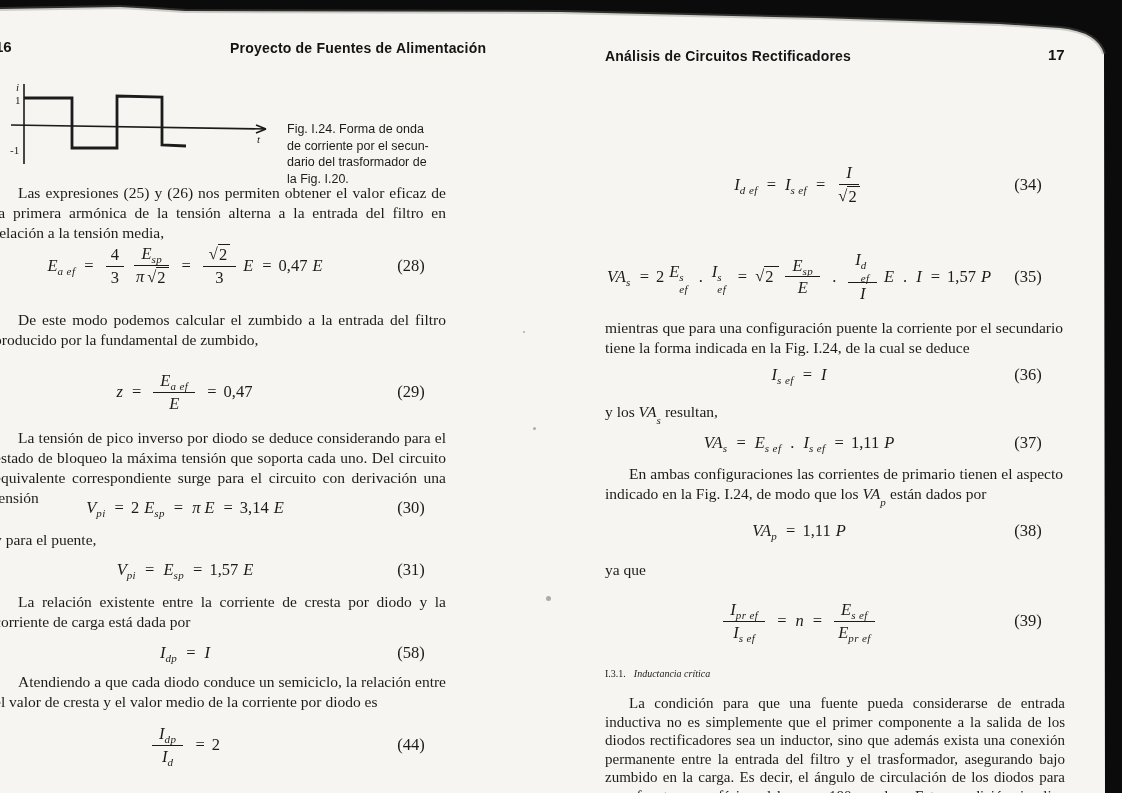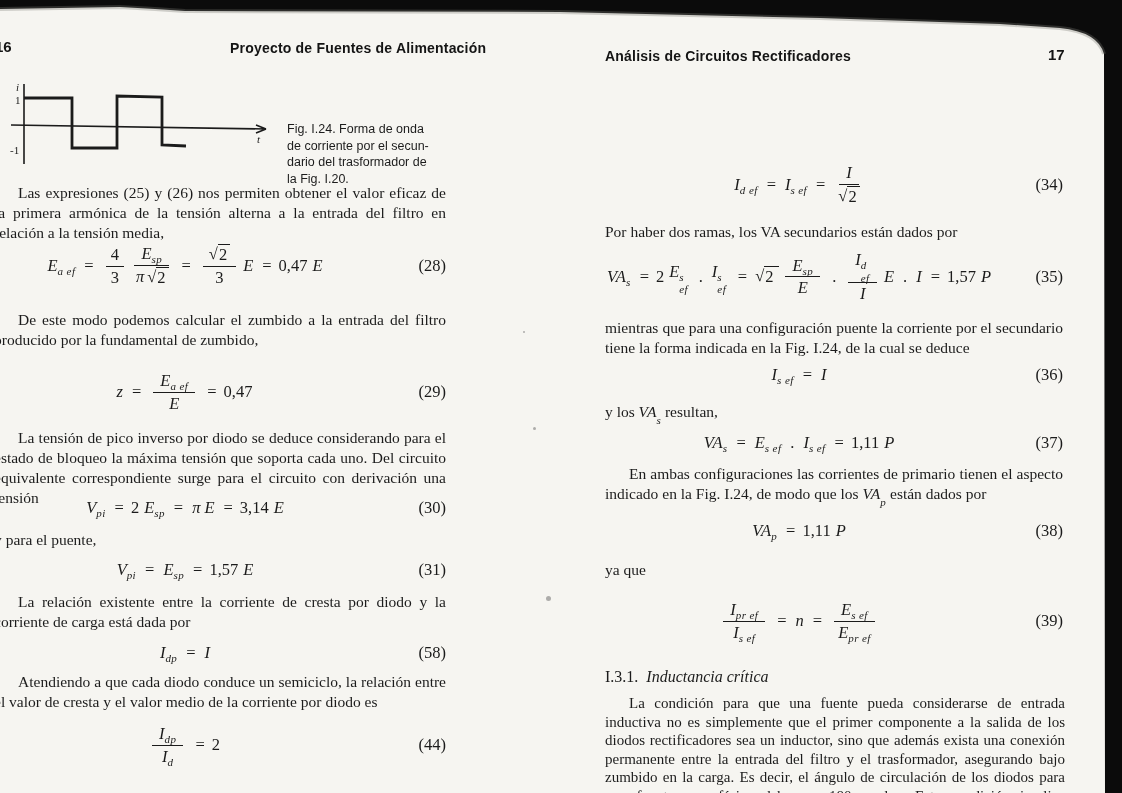--- a/index.html
+++ b/index.html
@@ -10,27 +10,27 @@
   .page-right{left:0;width:1018px;}
   .hdr{position:absolute;font-family:"Liberation Sans",sans-serif;font-weight:bold;
        font-size:14px;color:#141414;letter-spacing:.2px;white-space:nowrap;}
   .pgnum{position:absolute;font-family:"Liberation Sans",sans-serif;font-weight:bold;
        font-size:15px;color:#141414;}
   .par{position:absolute;font-family:"Liberation Serif",serif;font-size:15.5px;
        line-height:20px;color:#1c1c1c;text-align:justify;margin:0;}
   .ind{text-indent:24px;}
   .caption{position:absolute;font-family:"Liberation Sans",sans-serif;font-size:12.5px;
        line-height:16.5px;color:#1c1c1c;}
-  .sechead{position:absolute;font-family:"Liberation Serif",serif;font-size:16px;color:#1b1b1b;}
+  .sechead{position:absolute;font-family:"Liberation Serif",serif;font-size:10px;color:#1b1b1b;}
   .sechead i{font-style:italic;margin-left:8px;}
   
   .eq{position:absolute;display:flex;align-items:center;
       font-family:"Liberation Serif",serif;font-size:16.5px;color:#1b1b1b;}
   .eq .body{flex:1;display:flex;justify-content:center;align-items:center;}
-  .eq .enum{width:70px;text-align:right;font-style:normal;}
+  .eq .enum{width:70px;text-align:center;font-style:normal;}
   .mvg{display:inline-flex;align-items:baseline;margin:0 2px;}
   .mv{font-style:italic;}
   .ms{font-style:italic;font-size:11px;vertical-align:-3px;position:relative;top:4px;letter-spacing:.4px;}
   .mo{font-style:normal;padding:0 7px;}
   .mn{font-style:normal;padding-right:3px;}
   .frac{display:inline-flex;flex-direction:column;align-items:center;margin:0 5px;}
   .fnum,.fden{display:flex;align-items:baseline;justify-content:center;line-height:1.2;}
   .fnum{padding:0 5px 1px;border-bottom:1.4px solid #1b1b1b;}
   .fden{padding-top:1px;}
   .fnum .mn,.fden .mn{padding:0;}
@@ -282,21 +282,20 @@
               <span class="sqrt">
                 <span class="rg">√</span>
                 <span class="rad"><span class="mn">2</span></span>
               </span>
             </span>
           </span>
         </span>
       <span class="enum">(34)</span>
     </div>
 
-    <p class="par" style="left:605px;top:222px;width:458px;">Por haber dos ramas, los VA secundarios están dados por</p>
 
     <div class="eq" style="left:605px;top:248px;width:458px;height:58px;">
       <span class="body">
           <span class="mvg">
             <span class="mv">VA</span>
             <sub class="ms">s</sub>
           </span>
           <span class="mo">=</span>
           <span class="mn">2</span>
           <span class="mvg">

